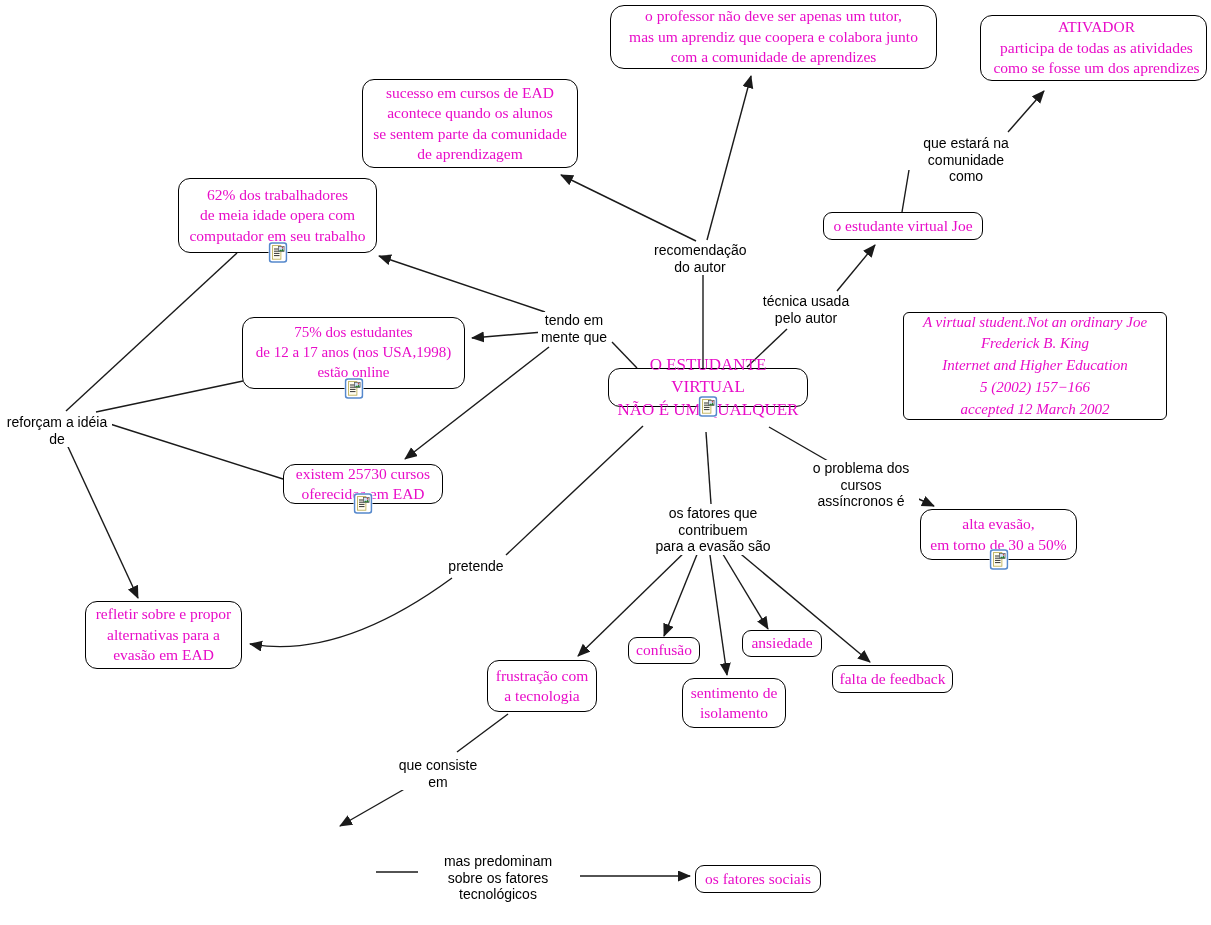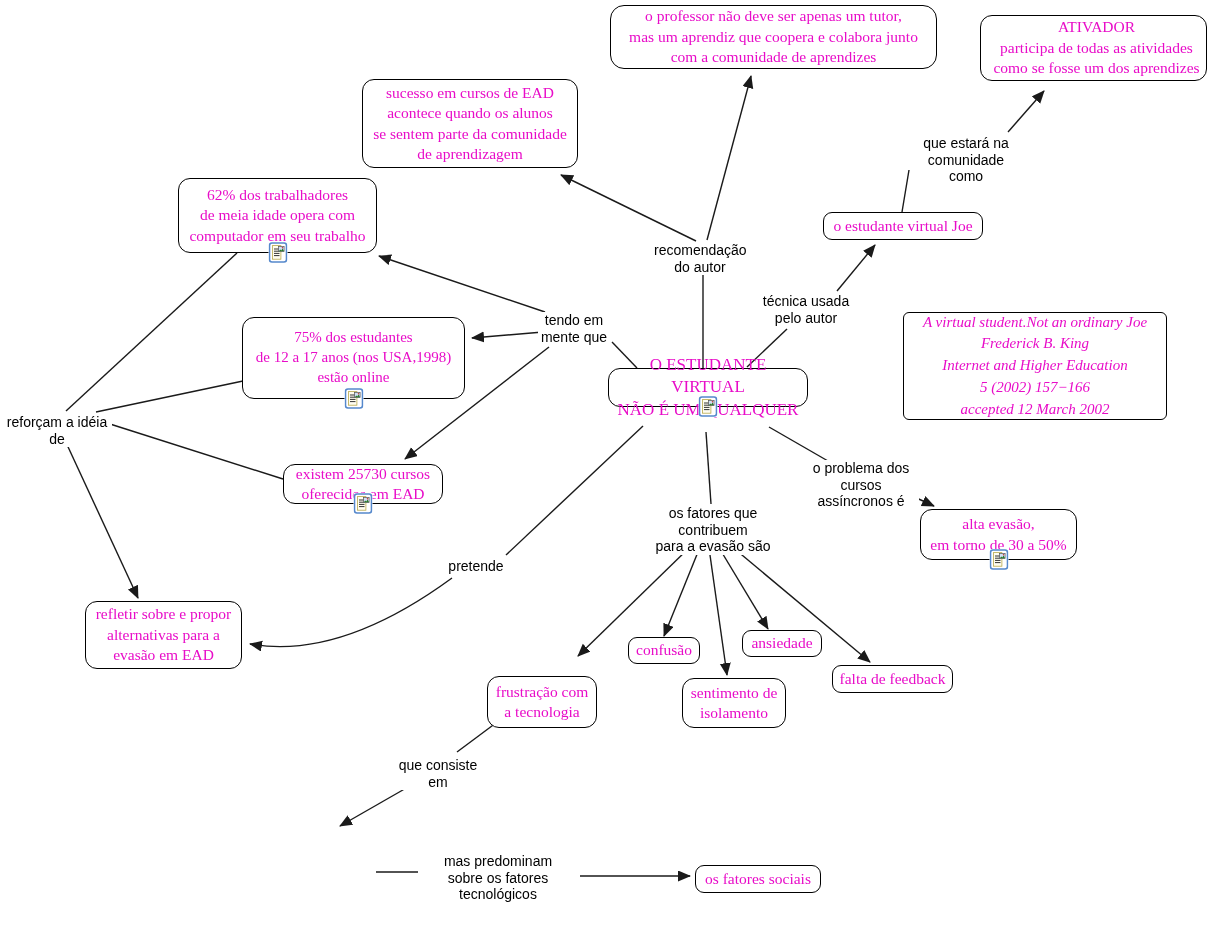--- a/index.html
+++ b/index.html
@@ -96,21 +96,21 @@
 
   <div class="node" style="left:178px;top:178px;width:199px;height:75px;">
     <span class="ntext">62% dos trabalhadores
 de meia idade opera com
 computador em seu trabalho</span>
     <span class="res-icon"><svg>
           <use href="#res-icon"></use>
         </svg></span>
   </div>
 
-  <div class="node tight" style="left:242px;top:317px;width:223px;height:82px;">
+  <div class="node tight" style="left:242px;top:317px;width:223px;height:72px;">
     <span class="ntext">75% dos estudantes
 de 12 a 17 anos (nos USA,1998)
 estão online</span>
     <span class="res-icon"><svg>
           <use href="#res-icon"></use>
         </svg></span>
   </div>
 
   <div class="node small" style="left:823px;top:212px;width:160px;height:28px;">
     <span class="ntext">o estudante virtual Joe</span>
@@ -147,21 +147,21 @@
           <use href="#res-icon"></use>
         </svg></span>
   </div>
 
   <div class="node" style="left:85px;top:601px;width:157px;height:68px;">
     <span class="ntext">refletir sobre e propor
 alternativas para a
 evasão em EAD</span>
   </div>
 
-  <div class="node" style="left:487px;top:660px;width:110px;height:52px;margin-top:16px;">
+  <div class="node" style="left:487px;top:660px;width:110px;height:52px;">
     <span class="ntext">frustração com
 a tecnologia</span>
   </div>
 
   <div class="node small" style="left:628px;top:637px;width:72px;height:27px;">
     <span class="ntext">confusão</span>
   </div>
 
   <div class="node small" style="left:742px;top:630px;width:80px;height:27px;">
     <span class="ntext">ansiedade</span>

